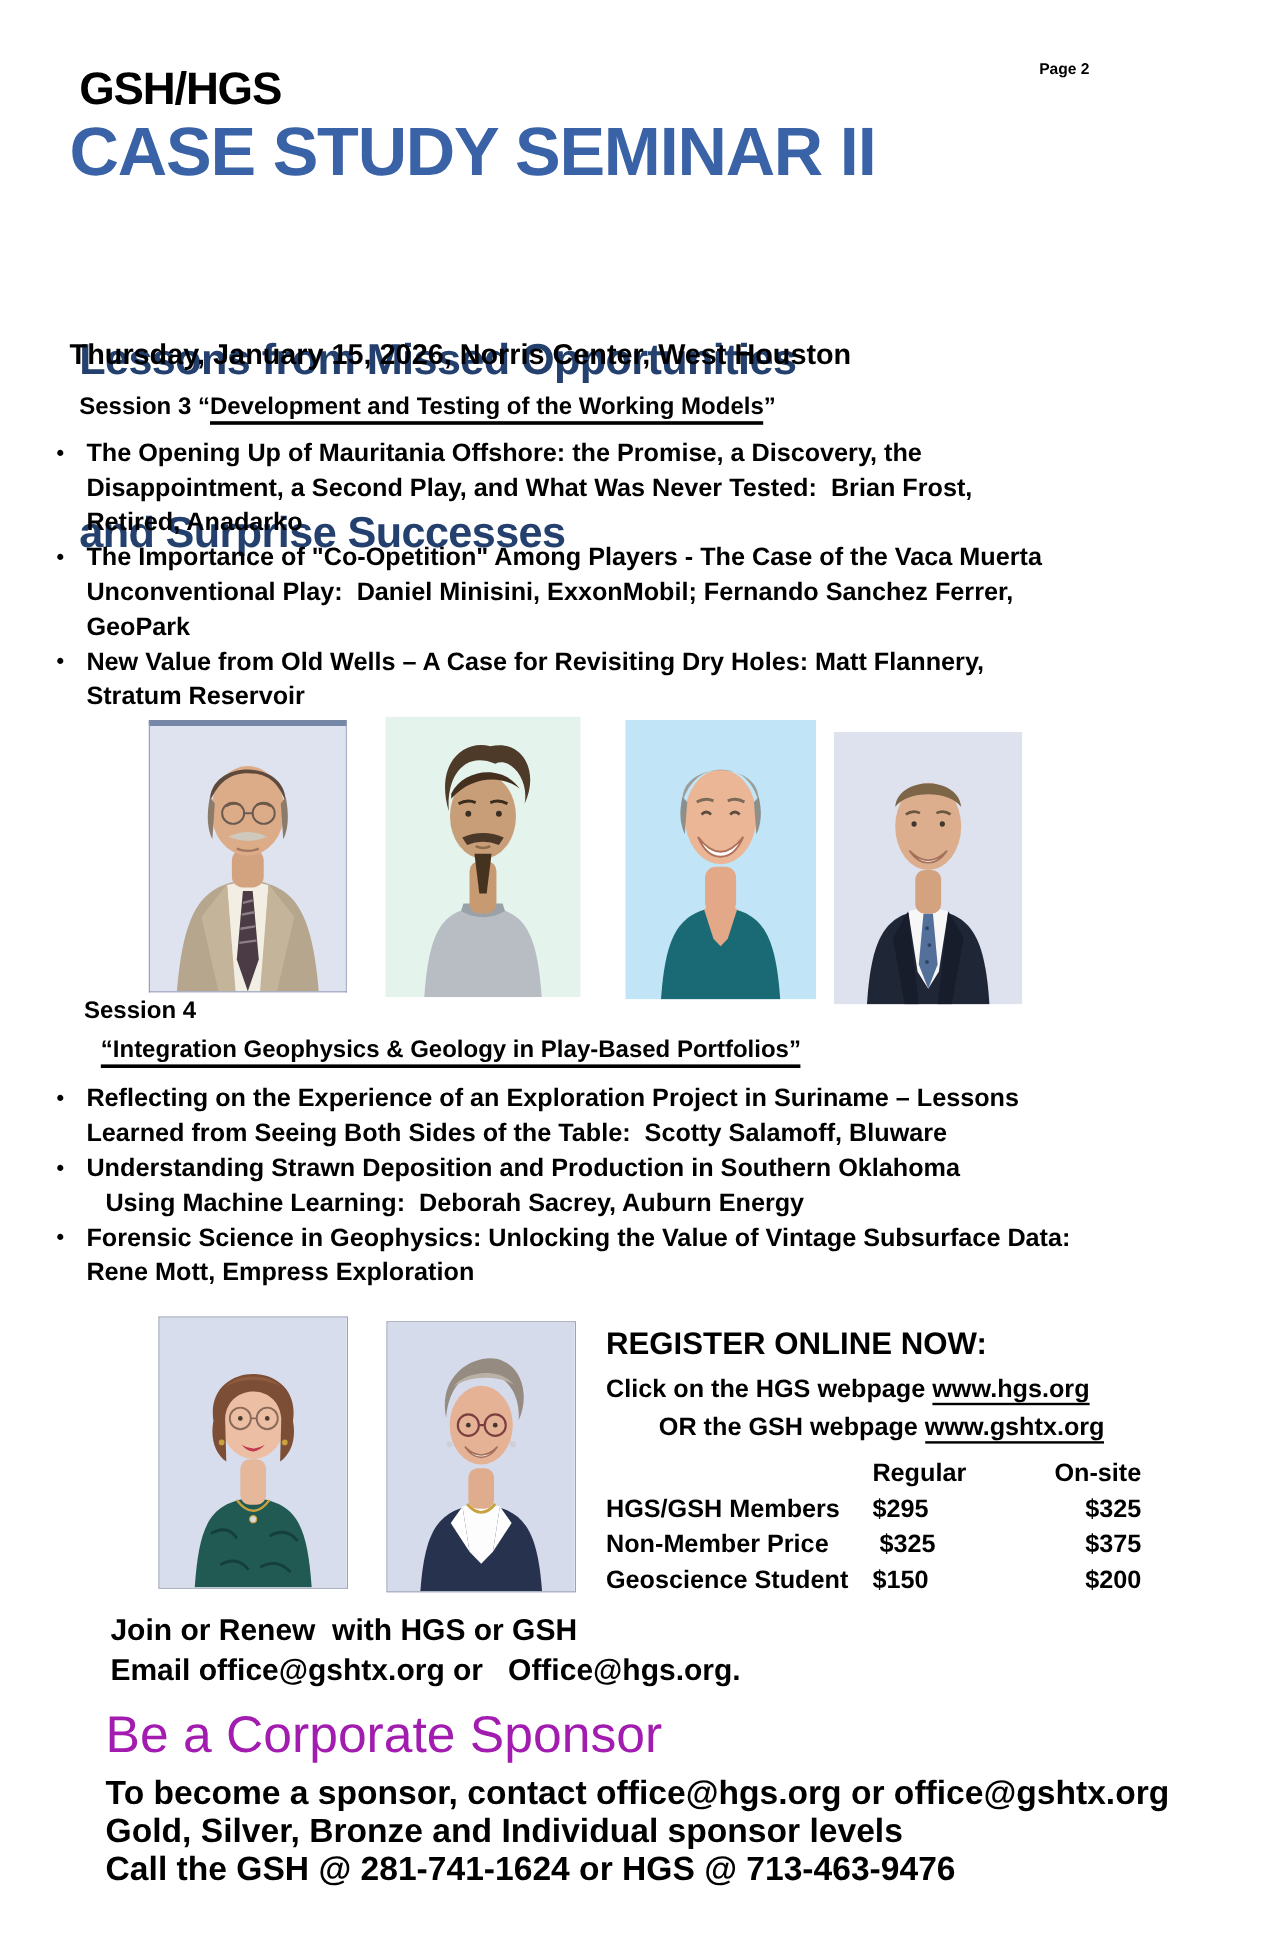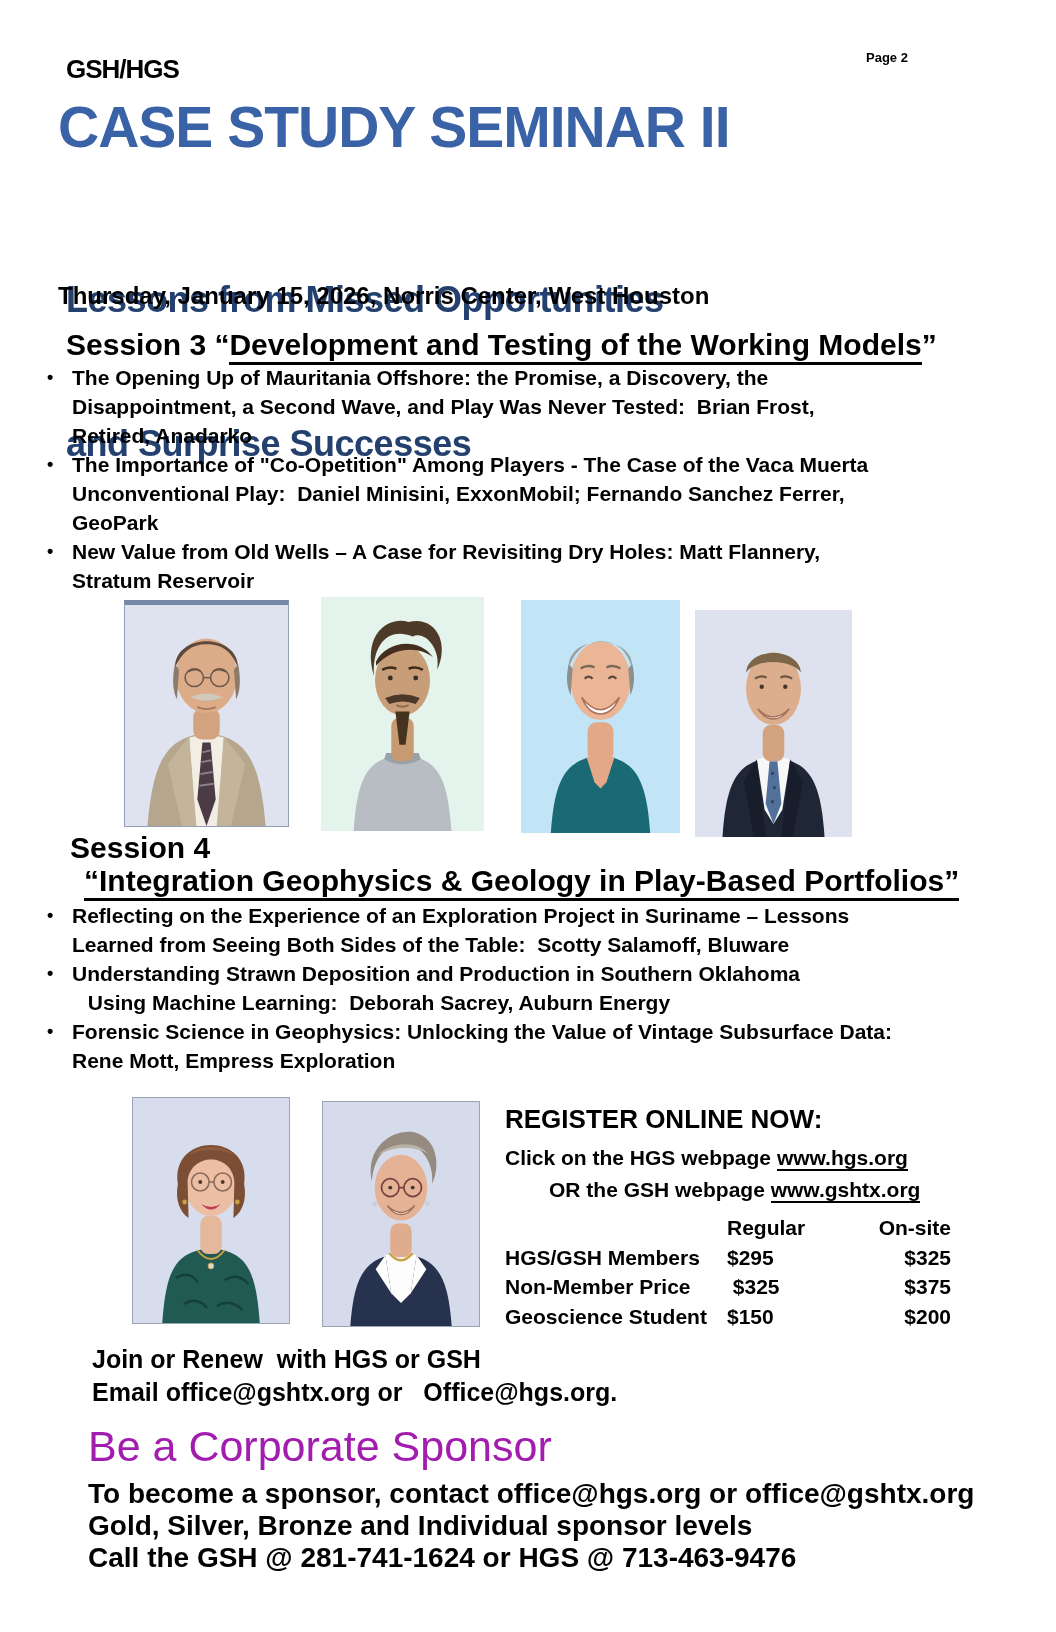--- a/index.html
+++ b/index.html
@@ -3,25 +3,25 @@
 <meta charset="utf-8">
 <style>
   html,body{margin:0;padding:0;background:#888;}
   .page{
     position:relative;width:1056px;height:1632px;background:#ffffff;
     font-family:"Liberation Sans",sans-serif;color:#000;overflow:hidden;
     margin:0 auto;
   }
   .abs{position:absolute;white-space:pre;}
   .page-label{left:866px;top:50px;font-size:13px;font-weight:700;}
-  .org{left:66px;top:54px;font-size:26px;font-weight:700;letter-spacing:-1px;}
+  .org{left:66px;top:54px;font-size:38px;font-weight:700;letter-spacing:-1px;}
   .title{left:58px;top:94px;font-size:57px;font-weight:700;letter-spacing:-1px;color:var(--title-blue,#3a62a6);margin:0;}
   .subtitle{left:66px;top:180px;font-size:36px;font-weight:700;color:var(--subtitle-navy,#24406e);line-height:48px;letter-spacing:-0.5px;}
   .date-line{left:58px;top:282px;font-size:24px;font-weight:700;}
-  .session-heading{font-size:30px;font-weight:700;}
+  .session-heading{font-size:20px;font-weight:700;}
   .s3-heading{left:66px;top:328px;}
   .s4-heading{left:70px;top:831px;}
   .s4-title{left:84px;top:864px;}
   .u{border-bottom:3px solid #000;padding-bottom:1px;}
   .bullets{position:absolute;left:42px;width:990px;font-size:21px;font-weight:700;line-height:29px;}
   .s3-bullets{top:363px;}
   .s4-bullets{top:901px;}
   .bullet{position:relative;padding-left:30px;}
   .dot{position:absolute;left:5px;top:0;font-size:18px;}
   .bline{white-space:pre;}
@@ -63,21 +63,21 @@
   </div>
 
   <div class="abs date-line">Thursday, January 15, 2026, Norris Center, West Houston</div>
 
   <div class="abs session-heading s3-heading"><span>Session 3 “</span><span class="u">Development and Testing of the Working Models</span><span>”</span></div>
 
   <div class="bullets s3-bullets">
     <div class="bullet">
       <span class="dot">•</span>
       <div class="bline">The Opening Up of Mauritania Offshore: the Promise, a Discovery, the</div>
-      <div class="bline">Disappointment, a Second Wave, and Play Was Never Tested:  Brian Frost,</div>
+      <div class="bline">Disappointment, a Second Play, and What Was Never Tested:  Brian Frost,</div>
       <div class="bline">Retired, Anadarko</div>
     </div>
     <div class="bullet">
       <span class="dot">•</span>
       <div class="bline">The Importance of "Co-Opetition" Among Players - The Case of the Vaca Muerta</div>
       <div class="bline">Unconventional Play:  Daniel Minisini, ExxonMobil; Fernando Sanchez Ferrer,</div>
       <div class="bline">GeoPark</div>
     </div>
     <div class="bullet">
       <span class="dot">•</span>

